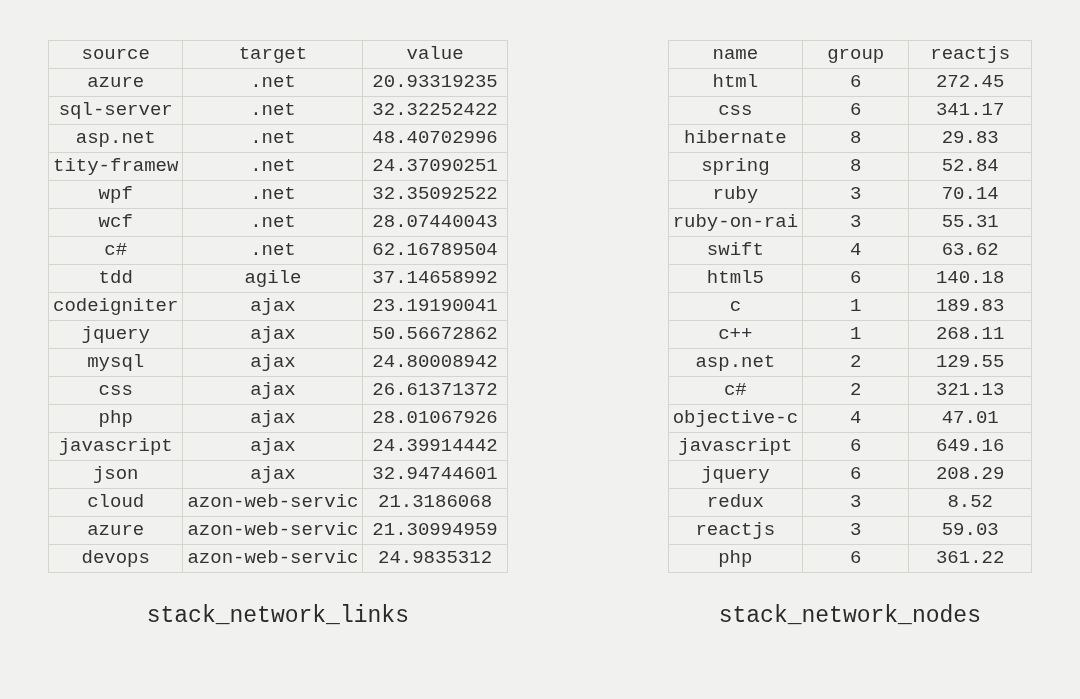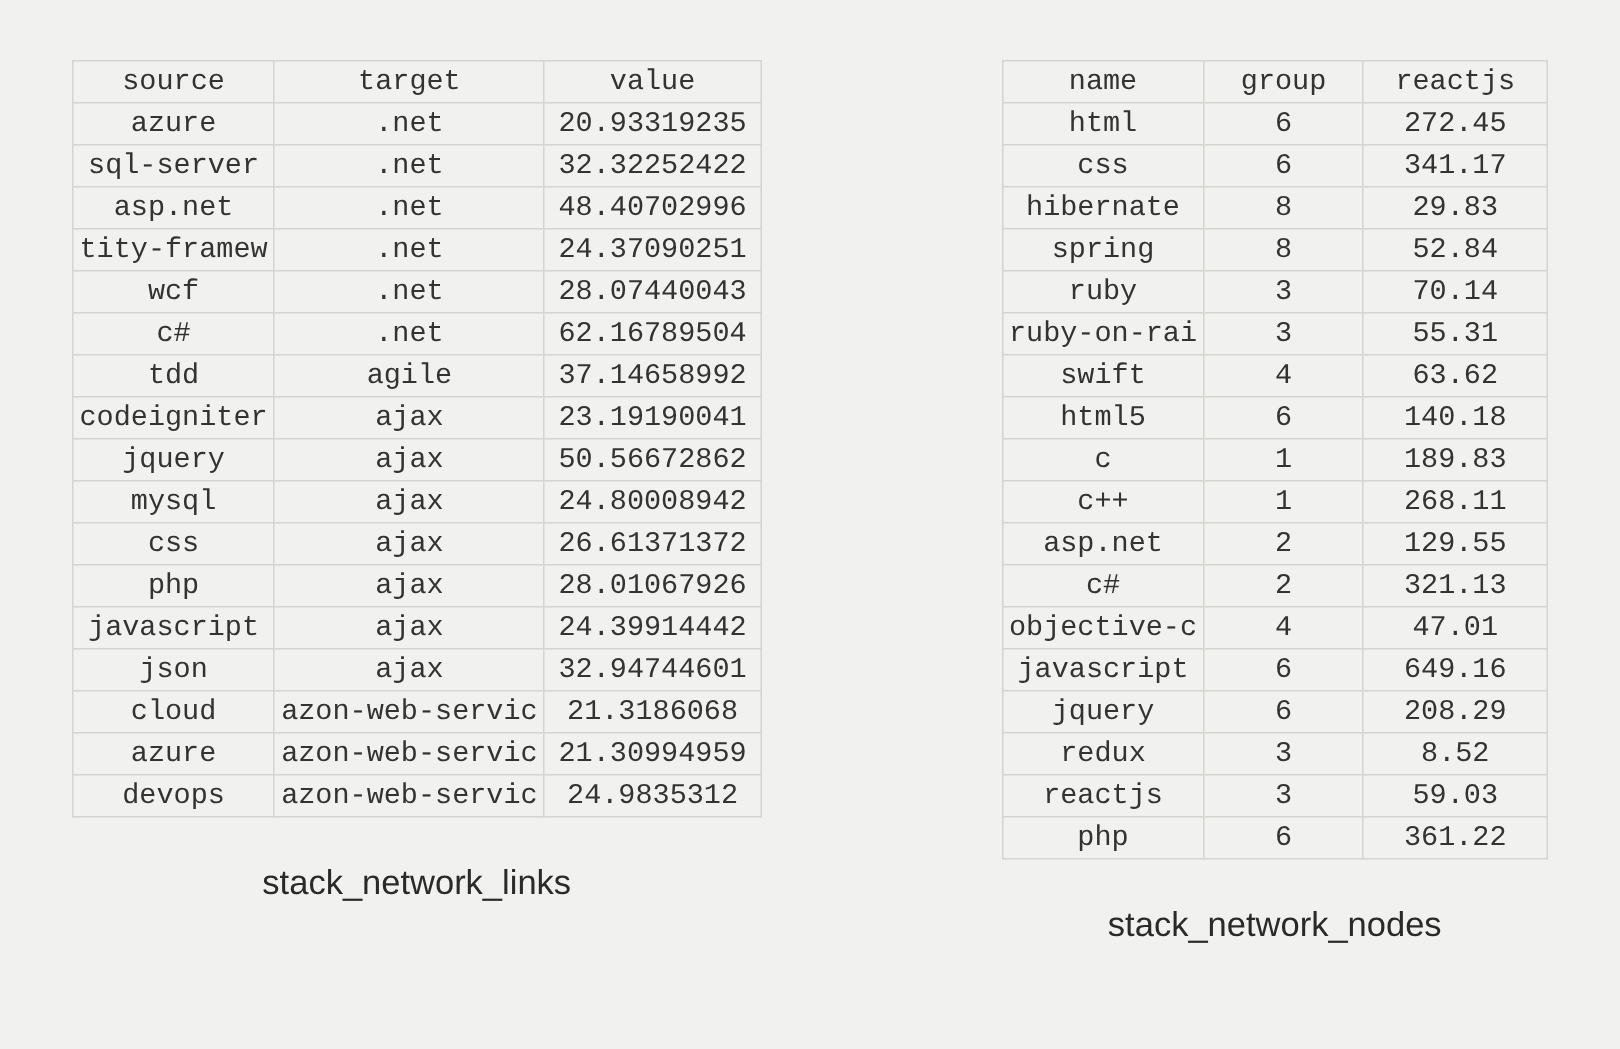--- a/index.html
+++ b/index.html
@@ -38,21 +38,21 @@
     white-space: nowrap;
     overflow: hidden;
   }
   .links td.col-src { width: 118px; }
   .links td.col-tgt { width: 148px; }
   .links td.col-val { width: 148px; }
   .nodes td.col-name { width: 124px; }
   .nodes td.col-grp  { width: 108px; }
   .nodes td.col-size { width: 124px; }
   .caption {
-    font-family: Liberation Sans, sans-serif;
+    font-family: Liberation Mono, monospace;
     font-size: 23px;
     color: #2a2a2a;
     margin-top: 30px;
     text-align: center;
   }
 </style>
 </head>
 <body>
 
 <div class="container">
@@ -81,20 +81,25 @@
             <td class="col-src">asp.net</td>
             <td class="col-tgt">.net</td>
             <td class="col-val">48.40702996</td>
           </tr>
           <tr>
             <td class="col-src">tity-framew</td>
             <td class="col-tgt">.net</td>
             <td class="col-val">24.37090251</td>
           </tr>
           <tr>
+            <td class="col-src">wpf</td>
+            <td class="col-tgt">.net</td>
+            <td class="col-val">32.35092522</td>
+          </tr>
+          <tr>
             <td class="col-src">wcf</td>
             <td class="col-tgt">.net</td>
             <td class="col-val">28.07440043</td>
           </tr>
           <tr>
             <td class="col-src">c#</td>
             <td class="col-tgt">.net</td>
             <td class="col-val">62.16789504</td>
           </tr>
           <tr>

